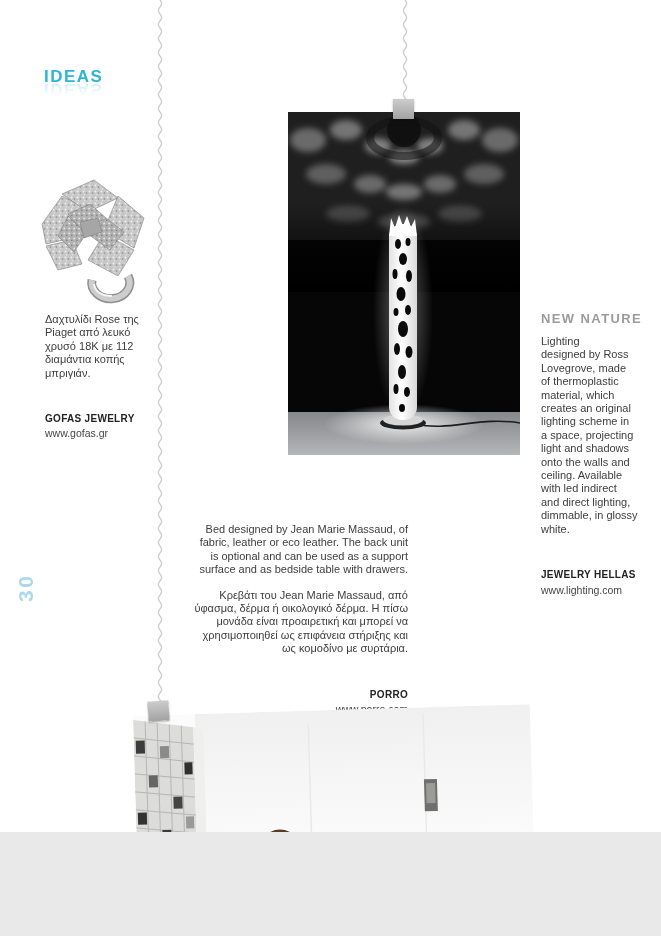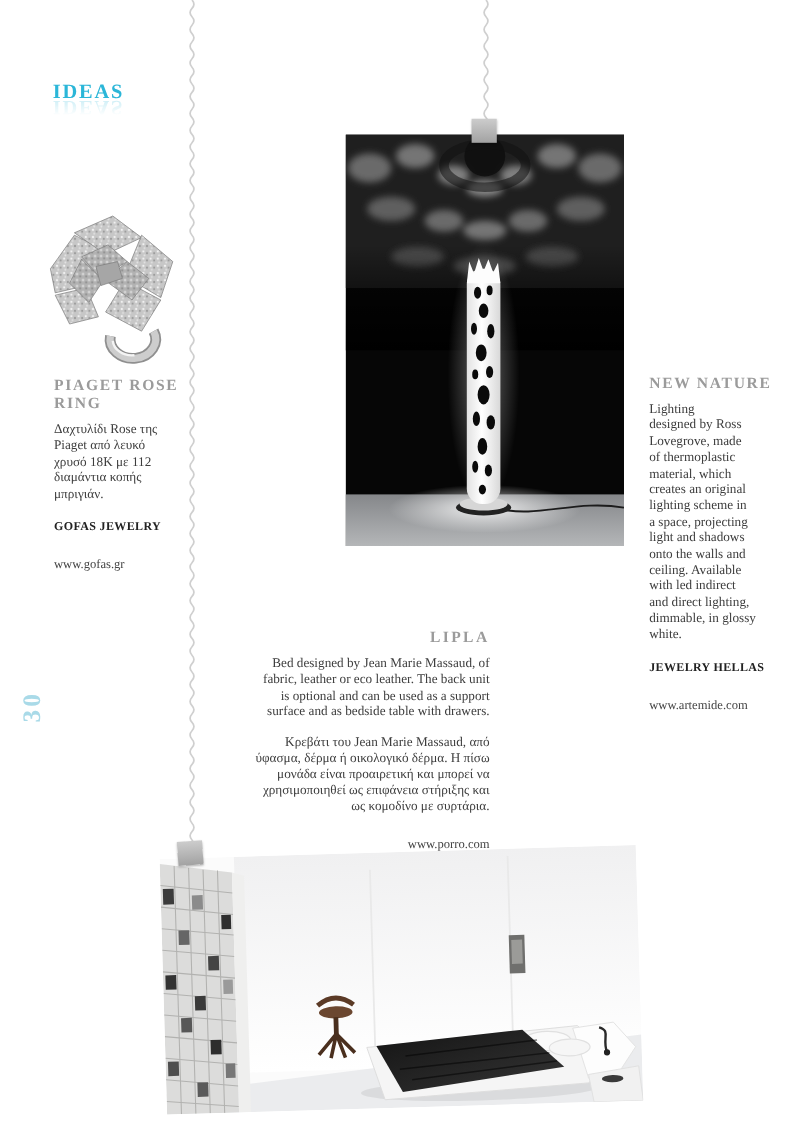--- a/index.html
+++ b/index.html
@@ -1,19 +1,19 @@
 <!DOCTYPE html>
 <html><head>
 <meta charset="utf-8">
 <style>
   html,body{margin:0;padding:0;background:#e9e9e9;}
   .page{
-    position:relative;width:661px;height:936px;margin:0 auto;
+    position:relative;width:661px;height:832px;margin:0 auto;
     background:#ffffff;overflow:hidden;
-    font-family:Liberation Serif, serif;color:#3d3d3d;
+    font-family:Liberation Sans, sans-serif;color:#3d3d3d;
   }
   
   .thread{position:absolute;overflow:visible;}
   .thread path{fill:none;stroke:#cfcfcf;stroke-width:1.4;}
   .clip{
     position:absolute;width:21px;height:20px;
     background:linear-gradient(180deg,#cccccc 0%,#b3b3b3 60%,#a2a2a2 100%);
     box-shadow:0 1px 2px rgba(0,0,0,.28);
   }
   
@@ -22,22 +22,22 @@
   .ideas-reflect{
     display:block;font-size:17px;font-weight:bold;letter-spacing:1.5px;color:#2bb6d8;
     transform:scaleY(-1);opacity:.22;margin-top:-4px;
     -webkit-mask-image:linear-gradient(180deg,rgba(0,0,0,0) 10%,#000 85%);
     mask-image:linear-gradient(180deg,rgba(0,0,0,0) 10%,#000 85%);
   }
   
   .article{position:absolute;font-size:11px;line-height:13.4px;}
   .heading{font-size:13px;line-height:15px;font-weight:bold;letter-spacing:1.4px;color:#9b9b9b;white-space:pre-line;margin:0 0 9px 0;}
   .body{white-space:pre-line;margin:0 0 12px 0;color:#3d3d3d;}
-  .brand{font-size:10px;font-weight:bold;letter-spacing:.3px;color:#222;margin-top:14px;}
-  .url{font-size:10.5px;color:#454545;margin-top:18px;}
+  .brand{font-size:10px;font-weight:bold;letter-spacing:.3px;color:#222;margin-top:32px;}
+  .url{font-size:10.5px;color:#454545;margin-top:2px;}
   .art-piaget{left:45px;top:313px;width:113px;}
   .art-lipla{left:163px;top:523px;width:245px;text-align:right;}
   .art-newnature{left:541px;top:311px;width:116px;}
   
   .pagenum{
     position:absolute;left:14px;top:602px;transform:rotate(-90deg);transform-origin:0 0;
     font-size:21px;font-weight:bold;letter-spacing:2.5px;color:#a9dae8;
   }
   
   .lamp-figure{position:absolute;left:288px;top:112px;width:232px;height:343px;}
@@ -86,22 +86,20 @@
       <path d="M78,46 L96,60 L82,78 L60,62 Z" fill="url(#pave2)"></path>
       <path d="M40,44 L58,62 L46,80 L30,64 Z" fill="url(#pave2)"></path>
       <path d="M52,50 L70,46 L74,60 L56,66 Z" fill="#a6a6a6"></path>
     </g>
     <path d="M64,108 A19,16 0 1,0 100,104" fill="none" stroke="#8f8f8f" stroke-width="9"></path>
     <path d="M64,108 A19,16 0 1,0 100,104" fill="none" stroke="#cdcdcd" stroke-width="6"></path>
     <path d="M66,112 A16,13 0 0,0 84,124" fill="none" stroke="#f4f4f4" stroke-width="2"></path>
   </svg>
 
   <div class="article art-piaget">
-    <h3 class="heading">PIAGET ROSE
-RING</h3>
     <p class="body">Δαχτυλίδι Rose της
 Piaget από λευκό
 χρυσό 18K με 112
 διαμάντια κοπής
 μπριγιάν.</p>
     <div class="brand">GOFAS JEWELRY</div>
     <div class="url">www.gofas.gr</div>
   </div>
 
   <span class="pagenum">30</span>
@@ -172,30 +170,30 @@
         <ellipse cx="109" cy="237" rx="3" ry="6"></ellipse>
       <ellipse cx="121" cy="240" rx="3.5" ry="6"></ellipse>
         <ellipse cx="114" cy="260" rx="4" ry="7"></ellipse>
       <ellipse cx="108" cy="277" rx="2.5" ry="5"></ellipse>
         <ellipse cx="119" cy="280" rx="3" ry="5"></ellipse>
       <ellipse cx="114" cy="296" rx="3" ry="4"></ellipse>
     </g>
   </svg>
 
   <div class="article art-lipla">
-    <h3 class="heading" style="letter-spacing:2px;">LIPLA</h3>
     <p class="body">Bed designed by Jean Marie Massaud, of
 fabric, leather or eco leather. The back unit
 is optional and can be used as a support
 surface and as bedside table with drawers.</p>
     <p class="body">Κρεβάτι του Jean Marie Massaud, από
 ύφασμα, δέρμα ή οικολογικό δέρμα. Η πίσω
 μονάδα είναι προαιρετική και μπορεί να
 χρησιμοποιηθεί ως επιφάνεια στήριξης και
 ως κομοδίνο με συρτάρια.</p>
+    <div class="brand">PORRO</div>
     <div class="url">www.porro.com</div>
   </div>
 
   <div class="article art-newnature">
     <h3 class="heading">NEW NATURE</h3>
     <p class="body">Lighting
 designed by Ross
 Lovegrove, made
 of thermoplastic
 material, which
@@ -203,21 +201,21 @@
 lighting scheme in
 a space, projecting
 light and shadows
 onto the walls and
 ceiling. Available
 with led indirect
 and direct lighting,
 dimmable, in glossy
 white.</p>
     <div class="brand">JEWELRY HELLAS</div>
-    <div class="url">www.artemide.com</div>
+    <div class="url">www.lighting.com</div>
   </div>
 
   <svg class="bedroom-figure" viewBox="0 0 397 213">
     <defs>
       <linearGradient id="wallG" x1="0" y1="0" x2="0" y2="1">
         <stop offset="0" stop-color="#f0f0f1"></stop>
           <stop offset="1" stop-color="#ffffff"></stop>
       </linearGradient>
       <linearGradient id="bedG" x1="0" y1="0" x2="1" y2="1">
         <stop offset="0" stop-color="#151515"></stop>

